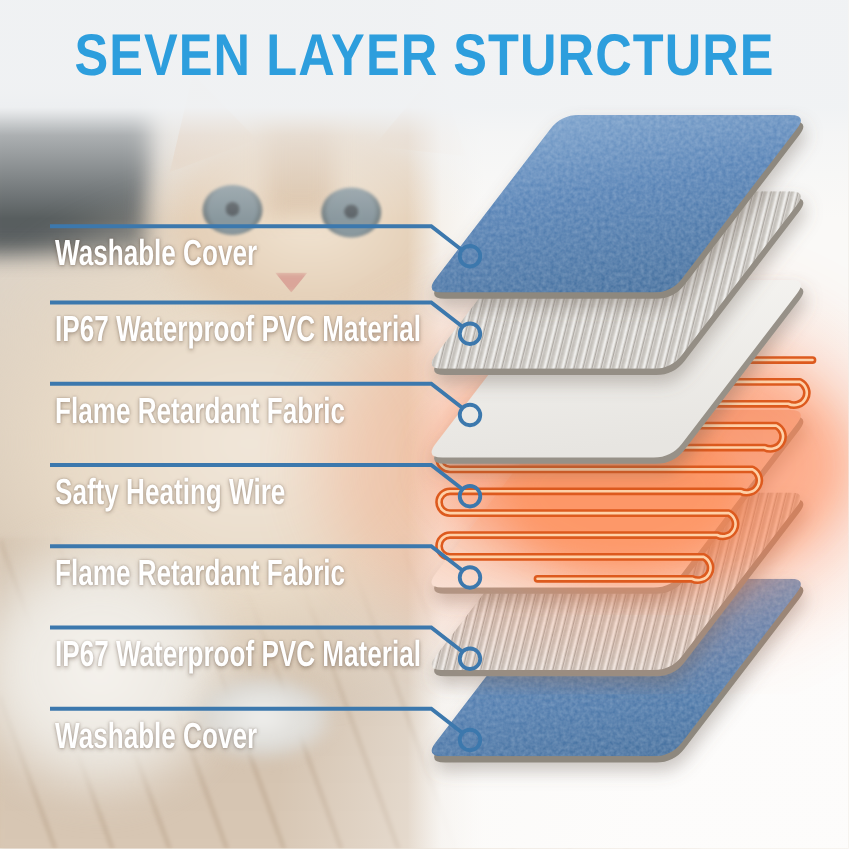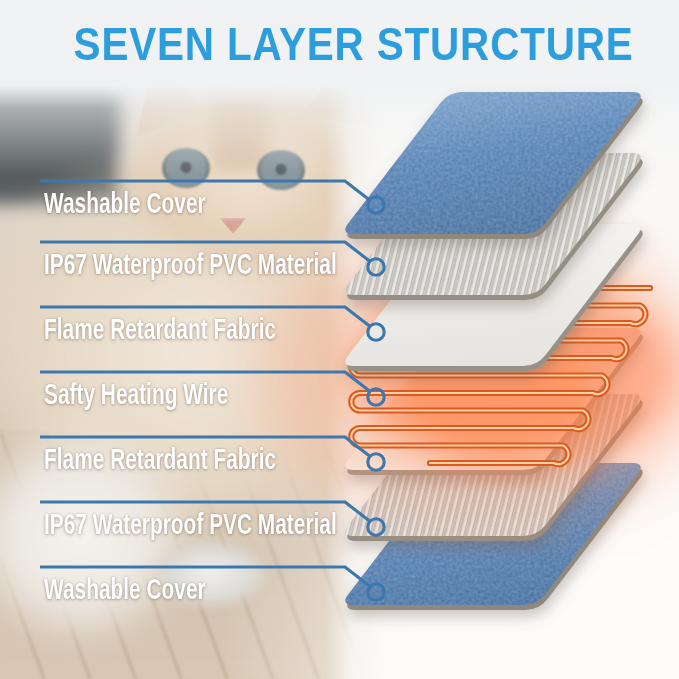--- a/index.html
+++ b/index.html
@@ -39,21 +39,21 @@
   
   .white-fade{position:absolute;inset:0;
     background:
       radial-gradient(ellipse at 100% 100%, rgba(253,252,251,.95) 0 18%, rgba(253,252,251,0) 48%),
       linear-gradient(90deg, rgba(250,249,247,0) 48%, rgba(250,249,247,.8) 52%, #faf9f7 57%);}
   
   .top-wash{position:absolute;left:0;top:0;width:100%;height:175px;
     background:linear-gradient(180deg, rgba(240,242,244,.97) 0 49%, rgba(240,242,244,.55) 62%, rgba(240,242,244,0) 100%);}
 
   
-  .header{position:absolute;left:0;top:0;width:100%;height:86px;display:flex;align-items:center;justify-content:flex-end;z-index:30;}
+  .header{position:absolute;left:0;top:0;width:100%;height:86px;display:flex;align-items:center;justify-content:center;z-index:30;}
   .header h1{margin:0;font-size:47px;font-weight:bold;color:var(--title-blue);letter-spacing:1px;
     transform:scaleX(.86);transform-origin:center;white-space:nowrap;}
 
   
   .diagram{position:absolute;inset:0;z-index:20;}
 
   
   .lbl{position:absolute;left:44px;font-size:29px;font-weight:bold;color:#ffffff;line-height:1.05;
     transform:scaleX(.72);transform-origin:left top;white-space:nowrap;z-index:40;
     text-shadow:0 1px 4px rgba(70,50,35,.38),0 0 2px rgba(70,50,35,.25);}

